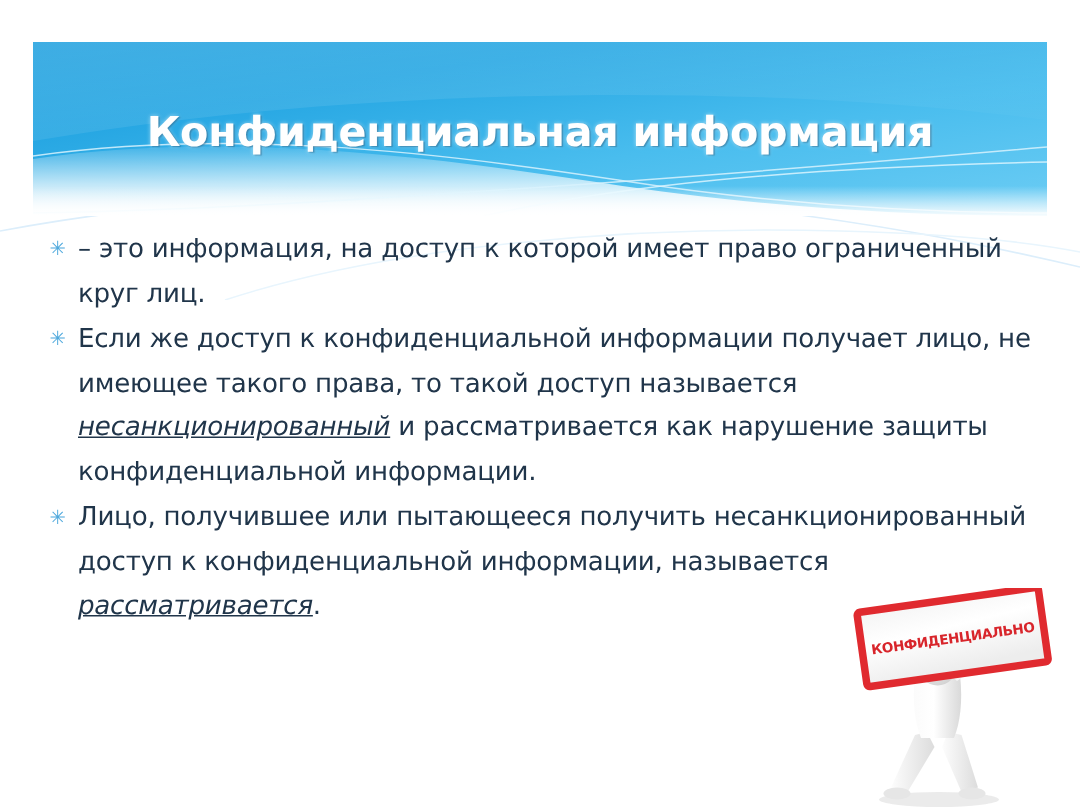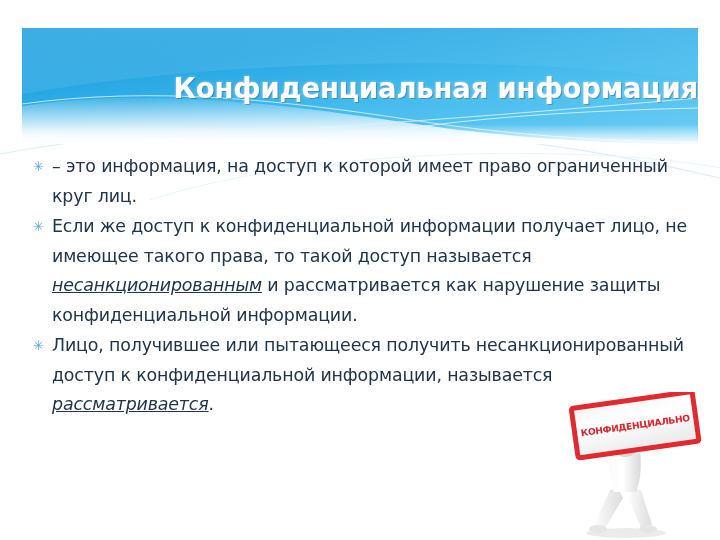--- a/index.html
+++ b/index.html
@@ -38,21 +38,21 @@
     position: absolute;
     left: 0; top: 0;
     width: 676px;
     height: 116px;
   }
   #title-text {
     position: absolute;
     left: 0;
     top: 44px;
     width: 676px;
-    text-align: right;
+    text-align: center;
     font-family: "DejaVu Sans", sans-serif;
     font-weight: bold;
     font-size: 27.5px;
     line-height: 32px;
     letter-spacing: -0.2px;
     color: #ffffff;
     text-shadow: 1px 1px 1px rgba(10,70,110,0.45),
                  0 0 3px rgba(255,255,255,0.55);
     white-space: nowrap;
     z-index: 4;
@@ -184,21 +184,21 @@
     <div class="bullet-row">
       <span class="bullet-marker">✳</span>
       <span class="bullet-text">
         <span> – это информация, на доступ к которой имеет право ограниченный круг лиц.</span>
       </span>
     </div>
 
     <div class="bullet-row">
       <span class="bullet-marker">✳</span>
       <span class="bullet-text">
-        <span>Если же доступ к конфиденциальной информации получает лицо, не имеющее такого права, то такой доступ называется </span><span class="emph">несанкционированным</span><span> и рассматривается как нарушение защиты конфиденциальной информации.</span>
+        <span>Если же доступ к конфиденциальной информации получает лицо, не имеющее такого права, то такой доступ называется </span><span class="emph">несанкционированный</span><span> и рассматривается как нарушение защиты конфиденциальной информации.</span>
       </span>
     </div>
 
     <div class="bullet-row">
       <span class="bullet-marker">✳</span>
       <span class="bullet-text">
         <span>Лицо, получившее или пытающееся получить несанкционированный доступ к конфиденциальной информации, называется </span><span class="emph">рассматривается</span><span>.</span>
       </span>
     </div>
 

